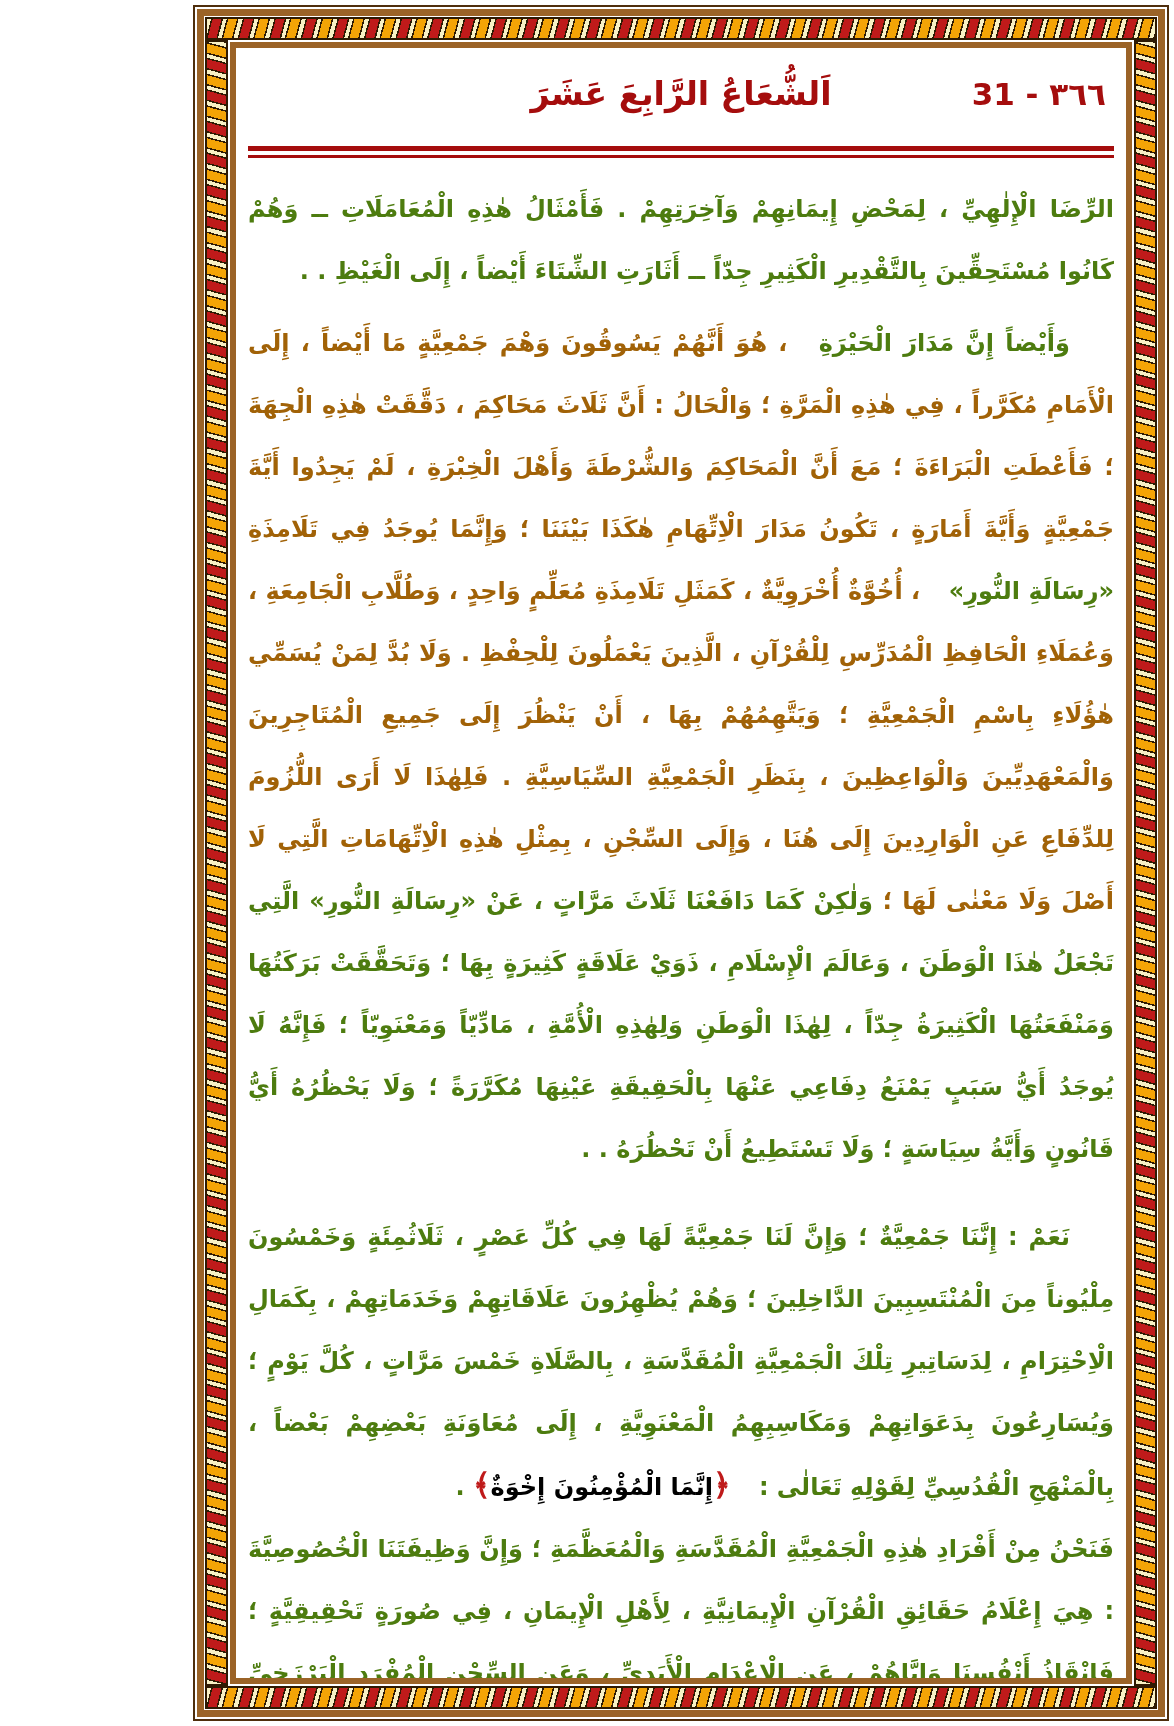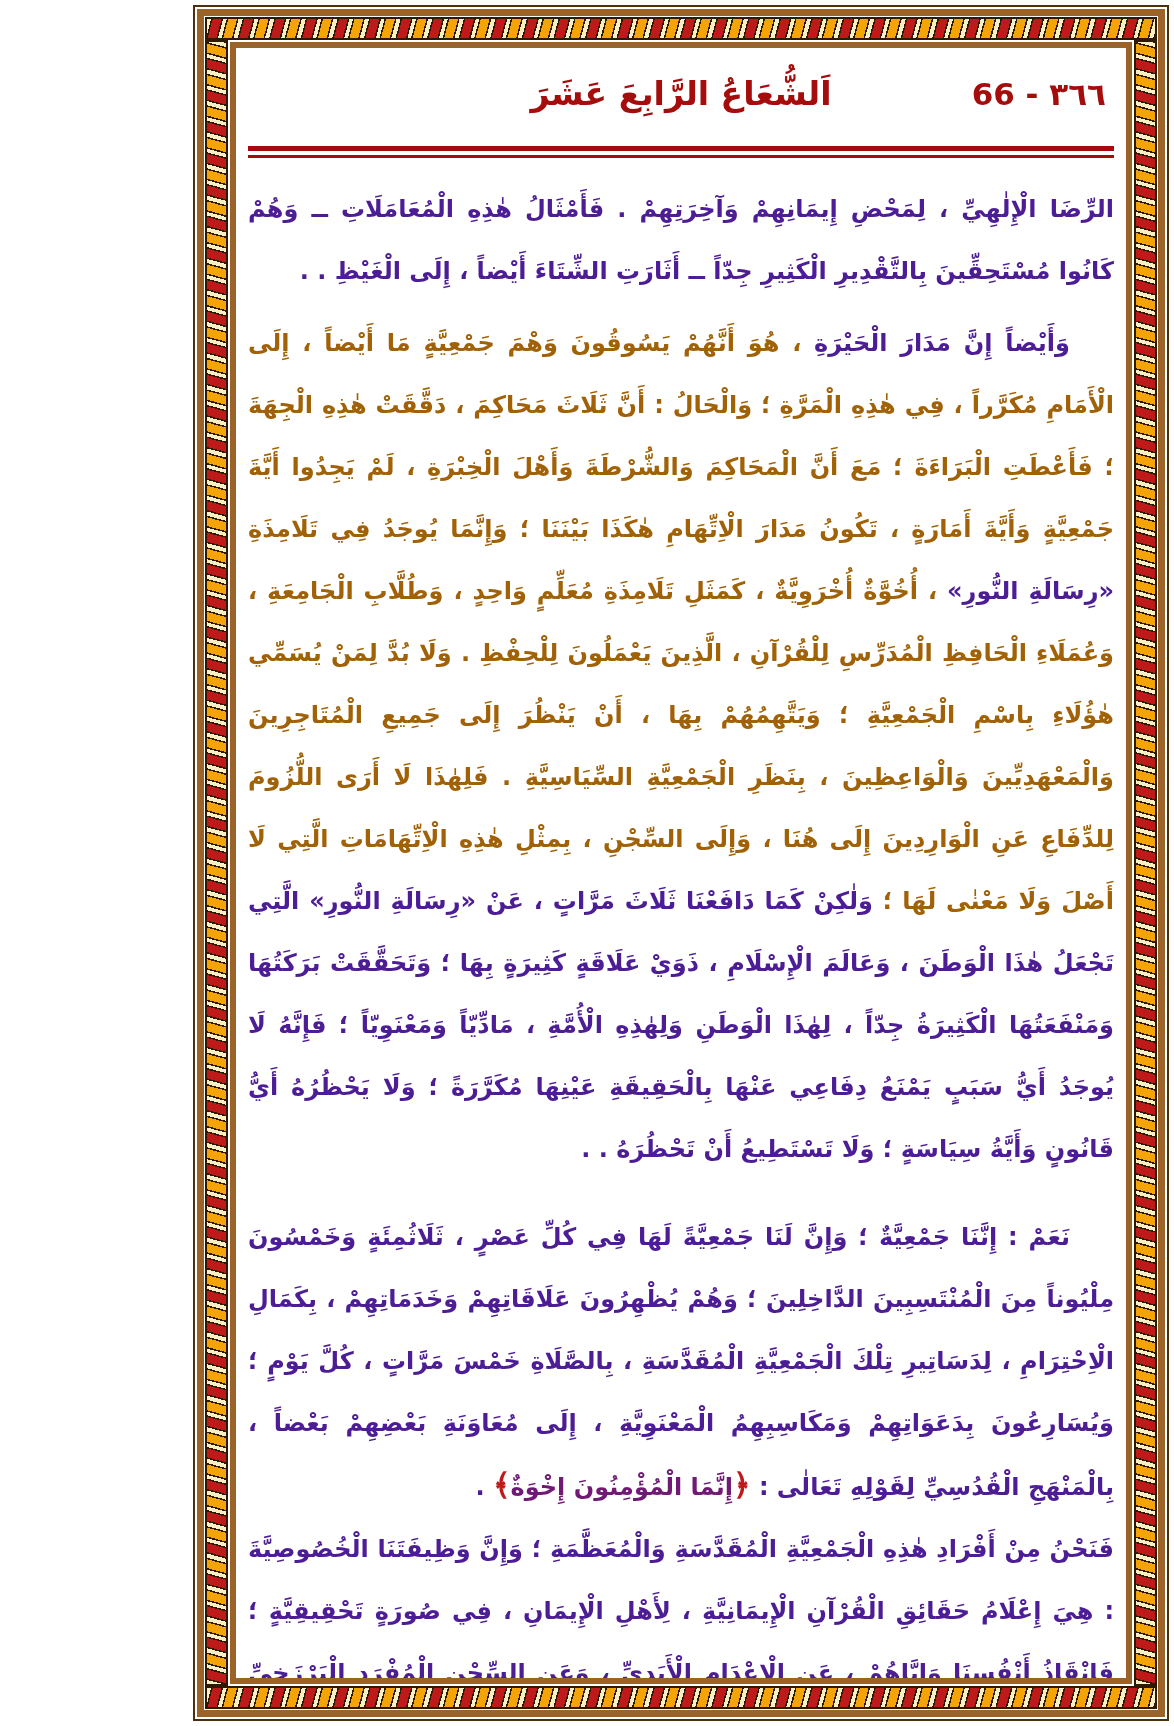--- a/index.html
+++ b/index.html
@@ -95,43 +95,43 @@
     font-weight: 700;
     line-height: 62px;
     text-align: justify;
     color: #151515;
   }
   .para { margin: 0; }
   .para.indent { text-indent: 44px; }
   .para.gap-small { margin-top: 10px; }
   .para.gap-large { margin-top: 26px; }
 
-  .run-red   { color: #4c1d95; }
+  .run-red   { color: #4d7c0f; margin-left: 20px; }
   .run-black { color: #a16207; }
-  .run-blue  { color: #701a75; }
+  .run-blue  { color: #000000; }
   .run-bracket { color: #bf1a1a; font-size: 30px; }
 </style>
 </head>
 <body>
 
 <div class="page">
 
   <div class="line-outer"></div>
   <div class="band-brown-outer"></div>
   <div class="pattern pattern-h pattern-top"></div>
   <div class="pattern pattern-h pattern-bottom"></div>
   <div class="pattern pattern-v pattern-left"></div>
   <div class="pattern pattern-v pattern-right"></div>
   <div class="band-brown-inner"></div>
 
   <div class="content">
 
     <div class="header">
       <div class="title">اَلشُّعَاعُ الرَّابِعَ عَشَرَ</div>
-      <div class="page-num">٣٦٦ - 66</div>
+      <div class="page-num">٣٦٦ - 31</div>
     </div>
 
     <div class="rules">
       <div class="rule-thick"></div>
       <div class="rule-thin"></div>
     </div>
 
     <div class="body-text">
         <p class="para"><span class="run-red">الرِّضَا الْإِلٰهِيِّ ، لِمَحْضِ إِيمَانِهِمْ وَآخِرَتِهِمْ . فَأَمْثَالُ هٰذِهِ الْمُعَامَلَاتِ ــ وَهُمْ كَانُوا مُسْتَحِقِّينَ بِالتَّقْدِيرِ الْكَثِيرِ جِدّاً ــ أَثَارَتِ الشِّتَاءَ أَيْضاً ، إِلَى الْغَيْظِ . .</span></p>
         <p class="para indent gap-small"><span class="run-red">وَأَيْضاً إِنَّ مَدَارَ الْحَيْرَةِ</span><span class="run-black"> ، هُوَ أَنَّهُمْ يَسُوقُونَ وَهْمَ جَمْعِيَّةٍ مَا أَيْضاً ، إِلَى الْأَمَامِ مُكَرَّراً ، فِي هٰذِهِ الْمَرَّةِ ؛ وَالْحَالُ : أَنَّ ثَلَاثَ مَحَاكِمَ ، دَقَّقَتْ هٰذِهِ الْجِهَةَ ؛ فَأَعْطَتِ الْبَرَاءَةَ ؛ مَعَ أَنَّ الْمَحَاكِمَ وَالشُّرْطَةَ وَأَهْلَ الْخِبْرَةِ ، لَمْ يَجِدُوا أَيَّةَ جَمْعِيَّةٍ وَأَيَّةَ أَمَارَةٍ ، تَكُونُ مَدَارَ الْاِتِّهَامِ هٰكَذَا بَيْنَنَا ؛ وَإِنَّمَا يُوجَدُ فِي تَلَامِذَةِ </span><span class="run-red">«رِسَالَةِ النُّورِ»</span><span class="run-black"> ، أُخُوَّةٌ أُخْرَوِيَّةٌ ، كَمَثَلِ تَلَامِذَةِ مُعَلِّمٍ وَاحِدٍ ، وَطُلَّابِ الْجَامِعَةِ ، وَعُمَلَاءِ الْحَافِظِ الْمُدَرِّسِ لِلْقُرْآنِ ، الَّذِينَ يَعْمَلُونَ لِلْحِفْظِ . وَلَا بُدَّ لِمَنْ يُسَمِّي هٰؤُلَاءِ بِاسْمِ الْجَمْعِيَّةِ ؛ وَيَتَّهِمُهُمْ بِهَا ، أَنْ يَنْظُرَ إِلَى جَمِيعِ الْمُتَاجِرِينَ وَالْمَعْهَدِيِّينَ وَالْوَاعِظِينَ ، بِنَظَرِ الْجَمْعِيَّةِ السِّيَاسِيَّةِ . فَلِهٰذَا لَا أَرَى اللُّزُومَ لِلدِّفَاعِ عَنِ الْوَارِدِينَ إِلَى هُنَا ، وَإِلَى السِّجْنِ ، بِمِثْلِ هٰذِهِ الْاِتِّهَامَاتِ الَّتِي لَا أَصْلَ وَلَا مَعْنٰى لَهَا ؛ </span><span class="run-red">وَلٰكِنْ كَمَا دَافَعْنَا ثَلَاثَ مَرَّاتٍ ، عَنْ «رِسَالَةِ النُّورِ» الَّتِي تَجْعَلُ هٰذَا الْوَطَنَ ، وَعَالَمَ الْإِسْلَامِ ، ذَوَيْ عَلَاقَةٍ كَثِيرَةٍ بِهَا ؛ وَتَحَقَّقَتْ بَرَكَتُهَا وَمَنْفَعَتُهَا الْكَثِيرَةُ جِدّاً ، لِهٰذَا الْوَطَنِ وَلِهٰذِهِ الْأُمَّةِ ، مَادِّيّاً وَمَعْنَوِيّاً ؛ فَإِنَّهُ لَا يُوجَدُ أَيُّ سَبَبٍ يَمْنَعُ دِفَاعِي عَنْهَا بِالْحَقِيقَةِ عَيْنِهَا مُكَرَّرَةً ؛ وَلَا يَحْظُرُهُ أَيُّ قَانُونٍ وَأَيَّةُ سِيَاسَةٍ ؛ وَلَا تَسْتَطِيعُ أَنْ تَحْظُرَهُ . .</span></p>

